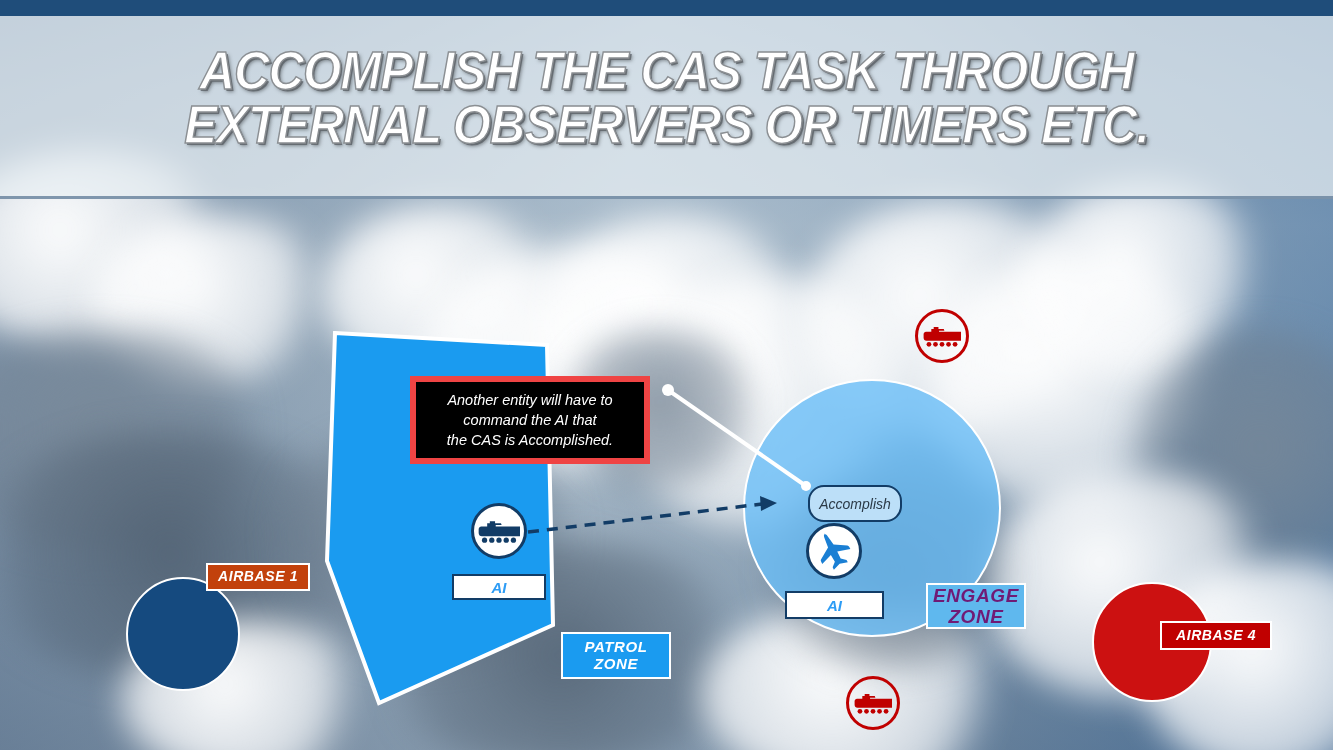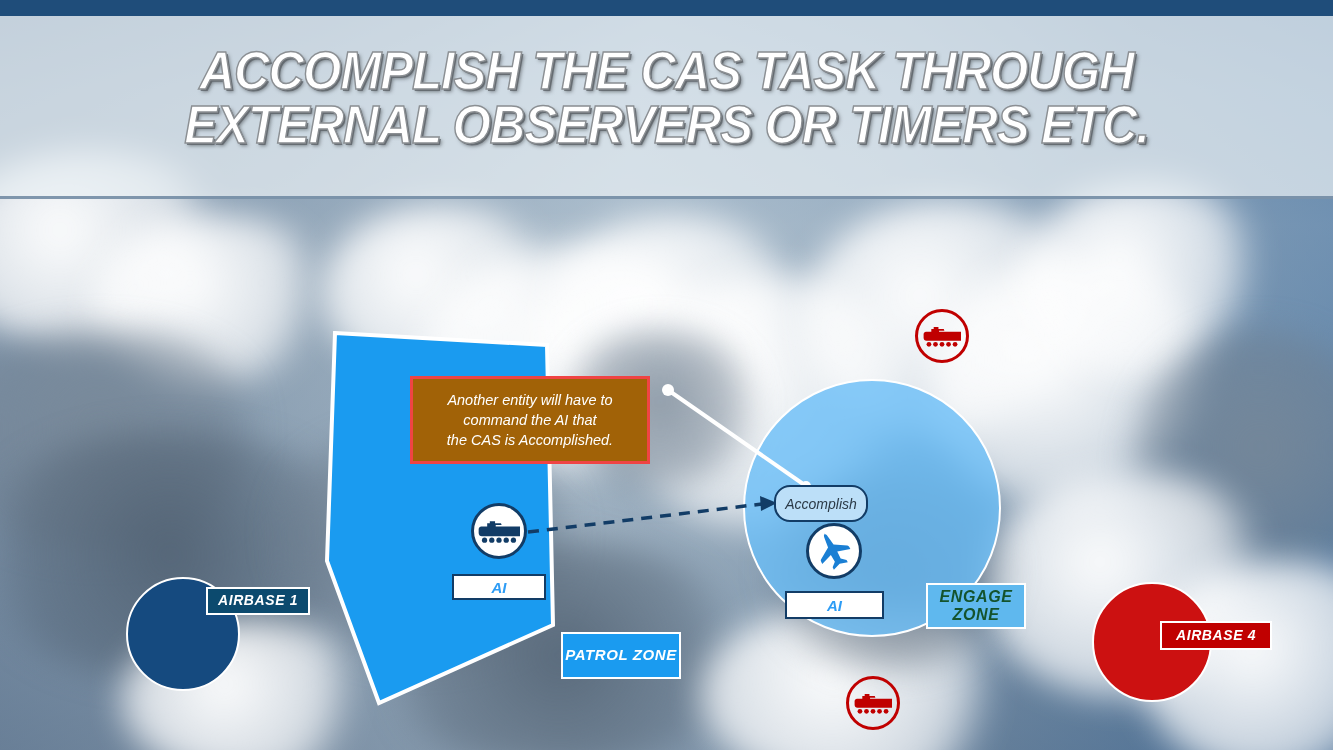--- a/index.html
+++ b/index.html
@@ -49,50 +49,50 @@
 
   
   .airbase-circle{position:absolute;border-radius:50%;border:2.5px solid #ffffff;box-sizing:border-box;}
   #airbase1-circle{left:126px;top:577px;width:114px;height:114px;background:#154a7f;}
   #airbase4-circle{left:1092px;top:582px;width:120px;height:120px;background:#cc1111;}
 
   
   .flag{position:absolute;box-sizing:border-box;border:2.5px solid #ffffff;
     display:flex;align-items:center;justify-content:center;text-align:center;
     font-weight:bold;letter-spacing:.6px;line-height:1.12;}
-  #airbase1-label{left:206px;top:563px;width:104px;height:28px;background:#0c4a6e;color:#fff;font-size:14px;margin-top:24px;}
+  #airbase1-label{left:206px;top:563px;width:104px;height:28px;background:#c2410c;color:#fff;font-size:14px;}
   #airbase4-label{left:1160px;top:621px;width:112px;height:29px;background:#c00000;color:#fff;font-size:14px;}
-  #patrol-label{left:561px;top:632px;width:120px;height:47px;background:#1a9bf0;color:#fff;font-size:15px;}
-  #engage-label{left:926px;top:583px;width:100px;height:46px;background:#5fb8ee;color:#14532d;font-size:16px;}
+  #patrol-label{left:561px;top:632px;width:110px;height:47px;background:#1a9bf0;color:#fff;font-size:15px;}
+  #engage-label{left:926px;top:583px;width:100px;height:46px;background:#5fb8ee;color:#701a75;font-size:19px;}
 
   
   .unit{position:absolute;}
   .unit-ring{width:56px;height:56px;border-radius:50%;background:#ffffff;
     border:3px solid #123c66;box-sizing:border-box;display:flex;align-items:center;justify-content:center;}
   .unit-name{position:absolute;box-sizing:border-box;background:#ffffff;border:2.5px solid #123c66;
     color:#2d9cf5;font-size:15px;font-weight:bold;display:flex;align-items:center;justify-content:center;}
   #ai-ground{left:471px;top:503px;}
   #ai-ground-name{left:452px;top:574px;width:94px;height:26px;}
   #ai-air{left:806px;top:523px;}
   #ai-air-name{left:785px;top:591px;width:99px;height:28px;}
 
   
   .enemy{position:absolute;width:54px;height:54px;border-radius:50%;
     border:3.5px solid #c00000;box-sizing:border-box;display:flex;align-items:center;justify-content:center;}
   #enemy-1{left:915px;top:309px;}
   #enemy-2{left:846px;top:676px;}
 
   
-  #accomplish-node{position:absolute;left:774px;top:485px;width:94px;height:37px;
+  #accomplish-node{position:absolute;left:808px;top:485px;width:94px;height:37px;
     background:#bcdff8;border:2.5px solid #123c66;border-radius:16px;box-sizing:border-box;
     display:flex;align-items:center;justify-content:center;color:#2b3a47;font-size:14px;}
 
   
   #callout{position:absolute;left:410px;top:376px;width:240px;height:88px;
-    background:#a16207;border:3px solid #ef4444;box-sizing:border-box;
+    background:#000000;border:6px solid #ef4444;box-sizing:border-box;
     display:flex;align-items:center;justify-content:center;text-align:center;
     color:#ffffff;font-size:14.5px;line-height:20px;white-space:pre-line;padding:0 8px;}
 
   
   #connectors{position:absolute;left:0;top:0;width:1333px;height:750px;pointer-events:none;}
 </style>
 </head>
 <body>
 
 <div id="slide">

